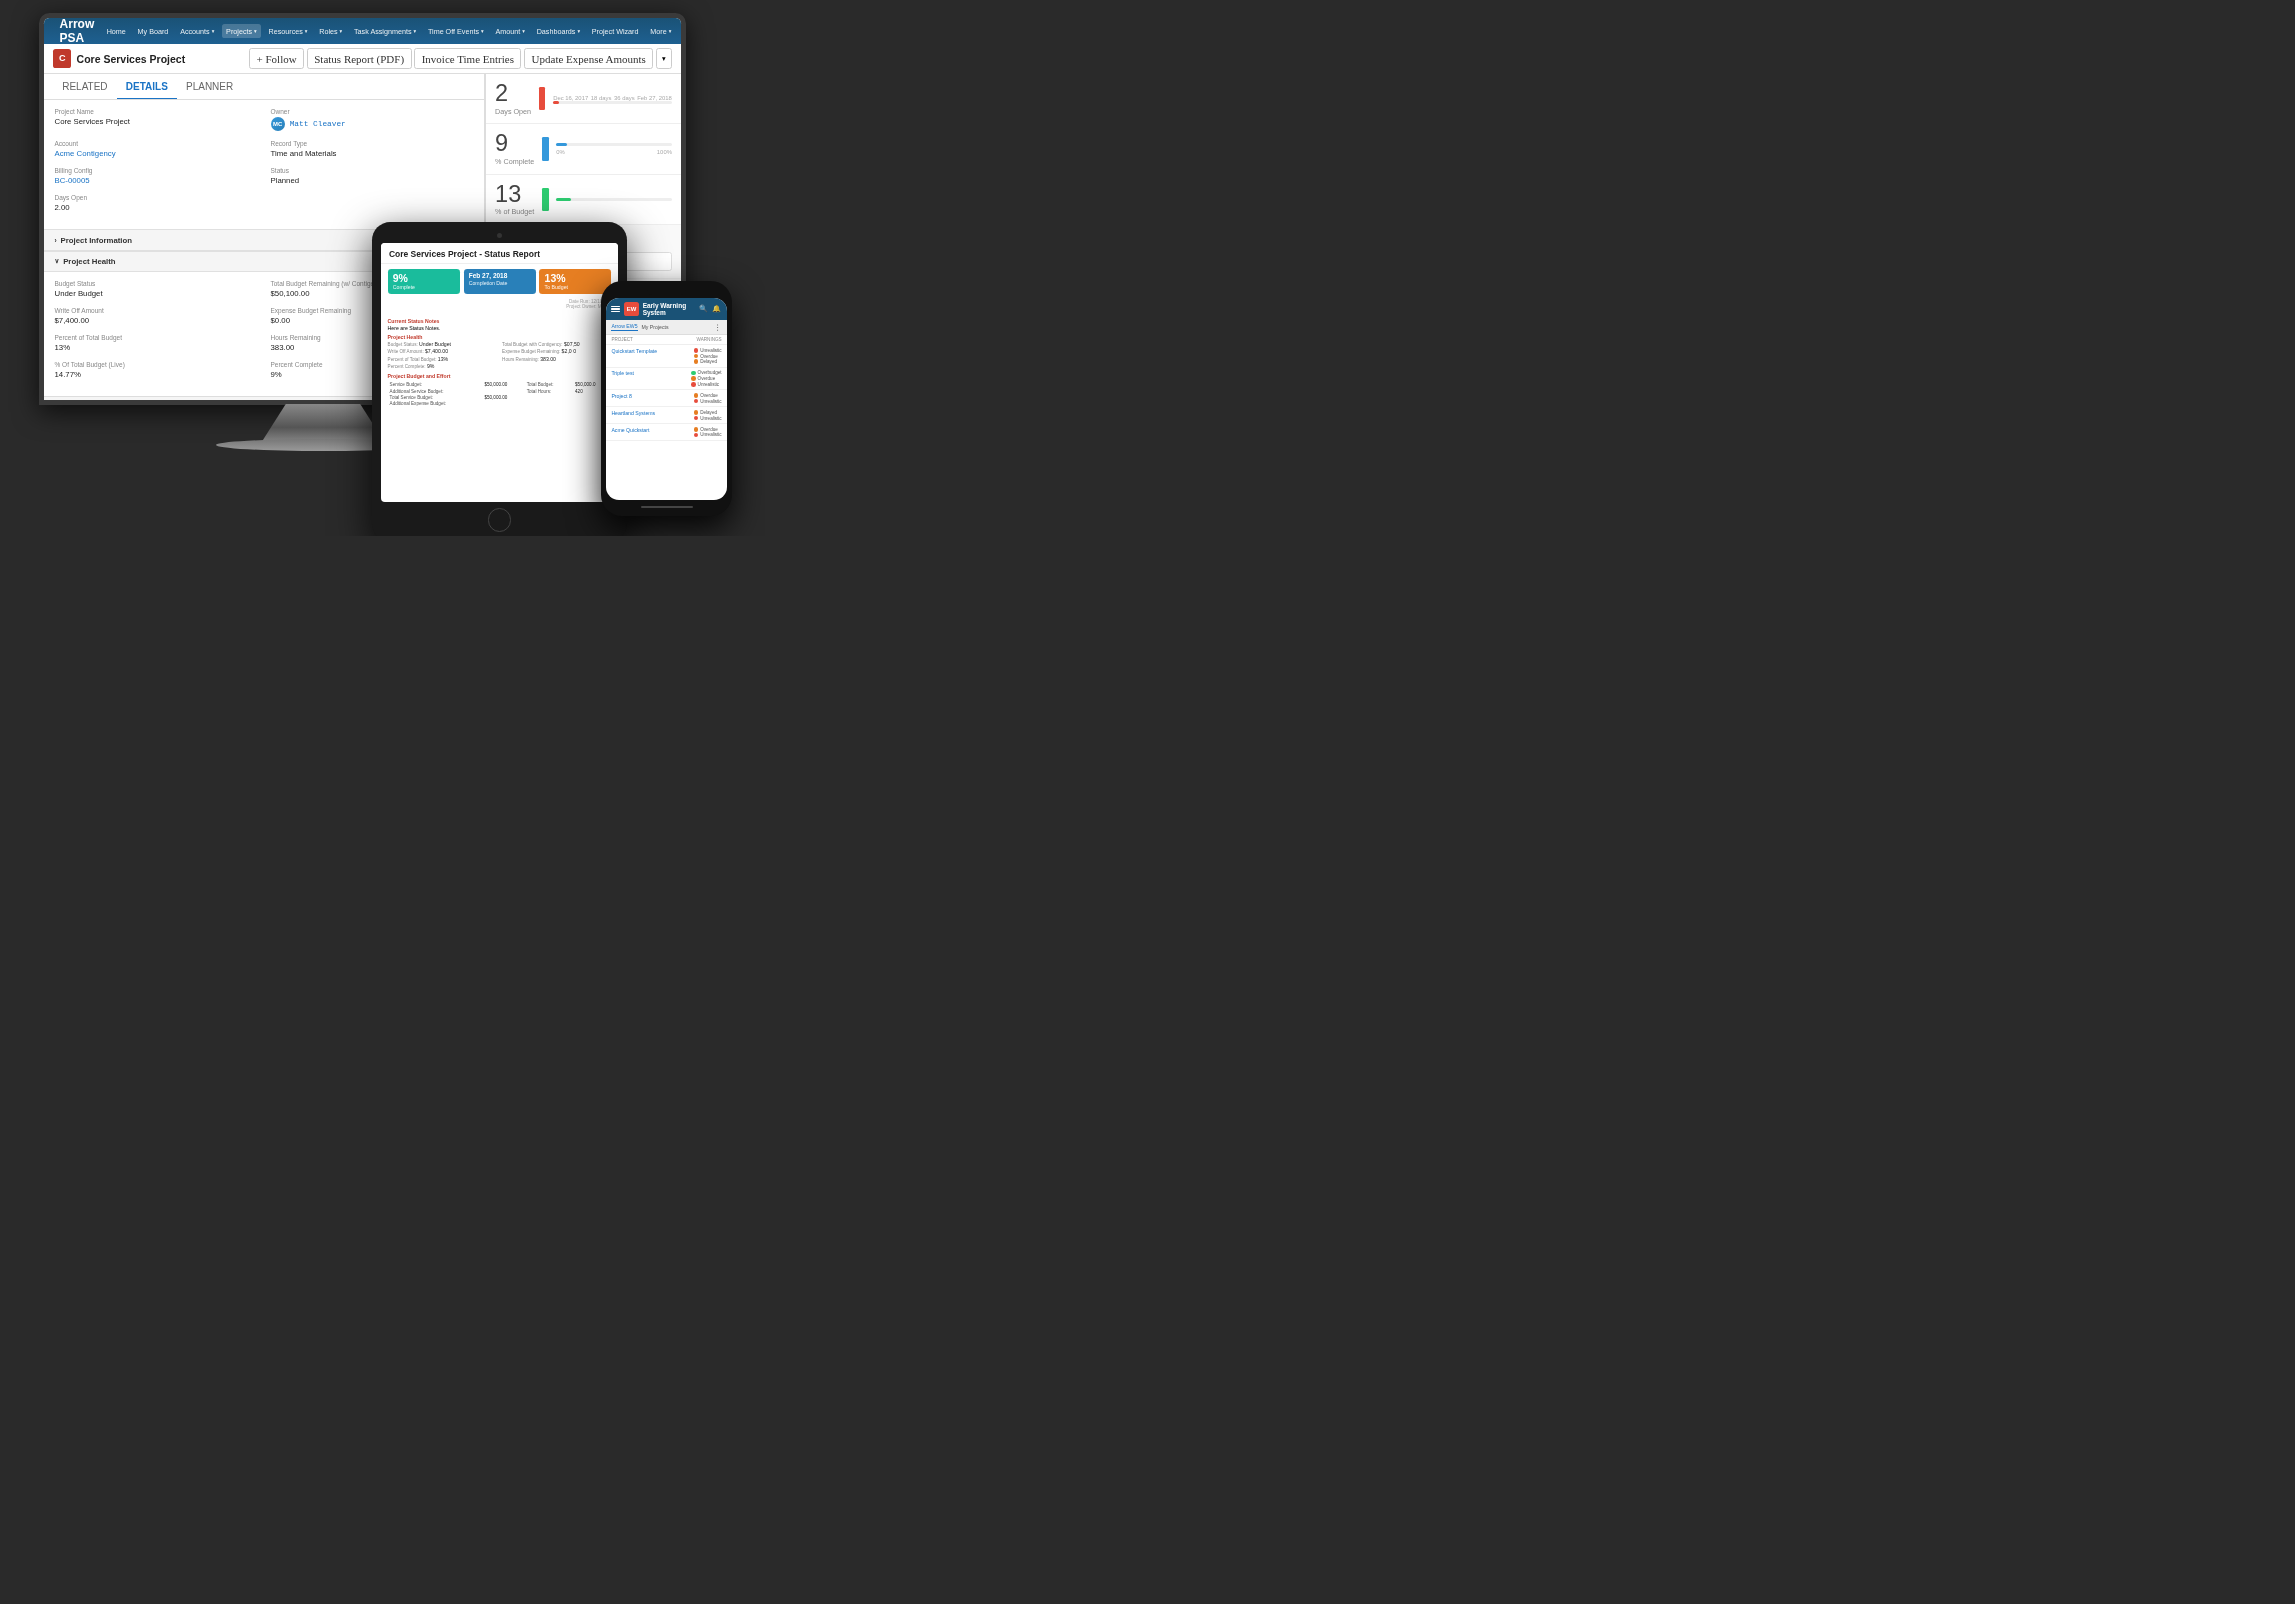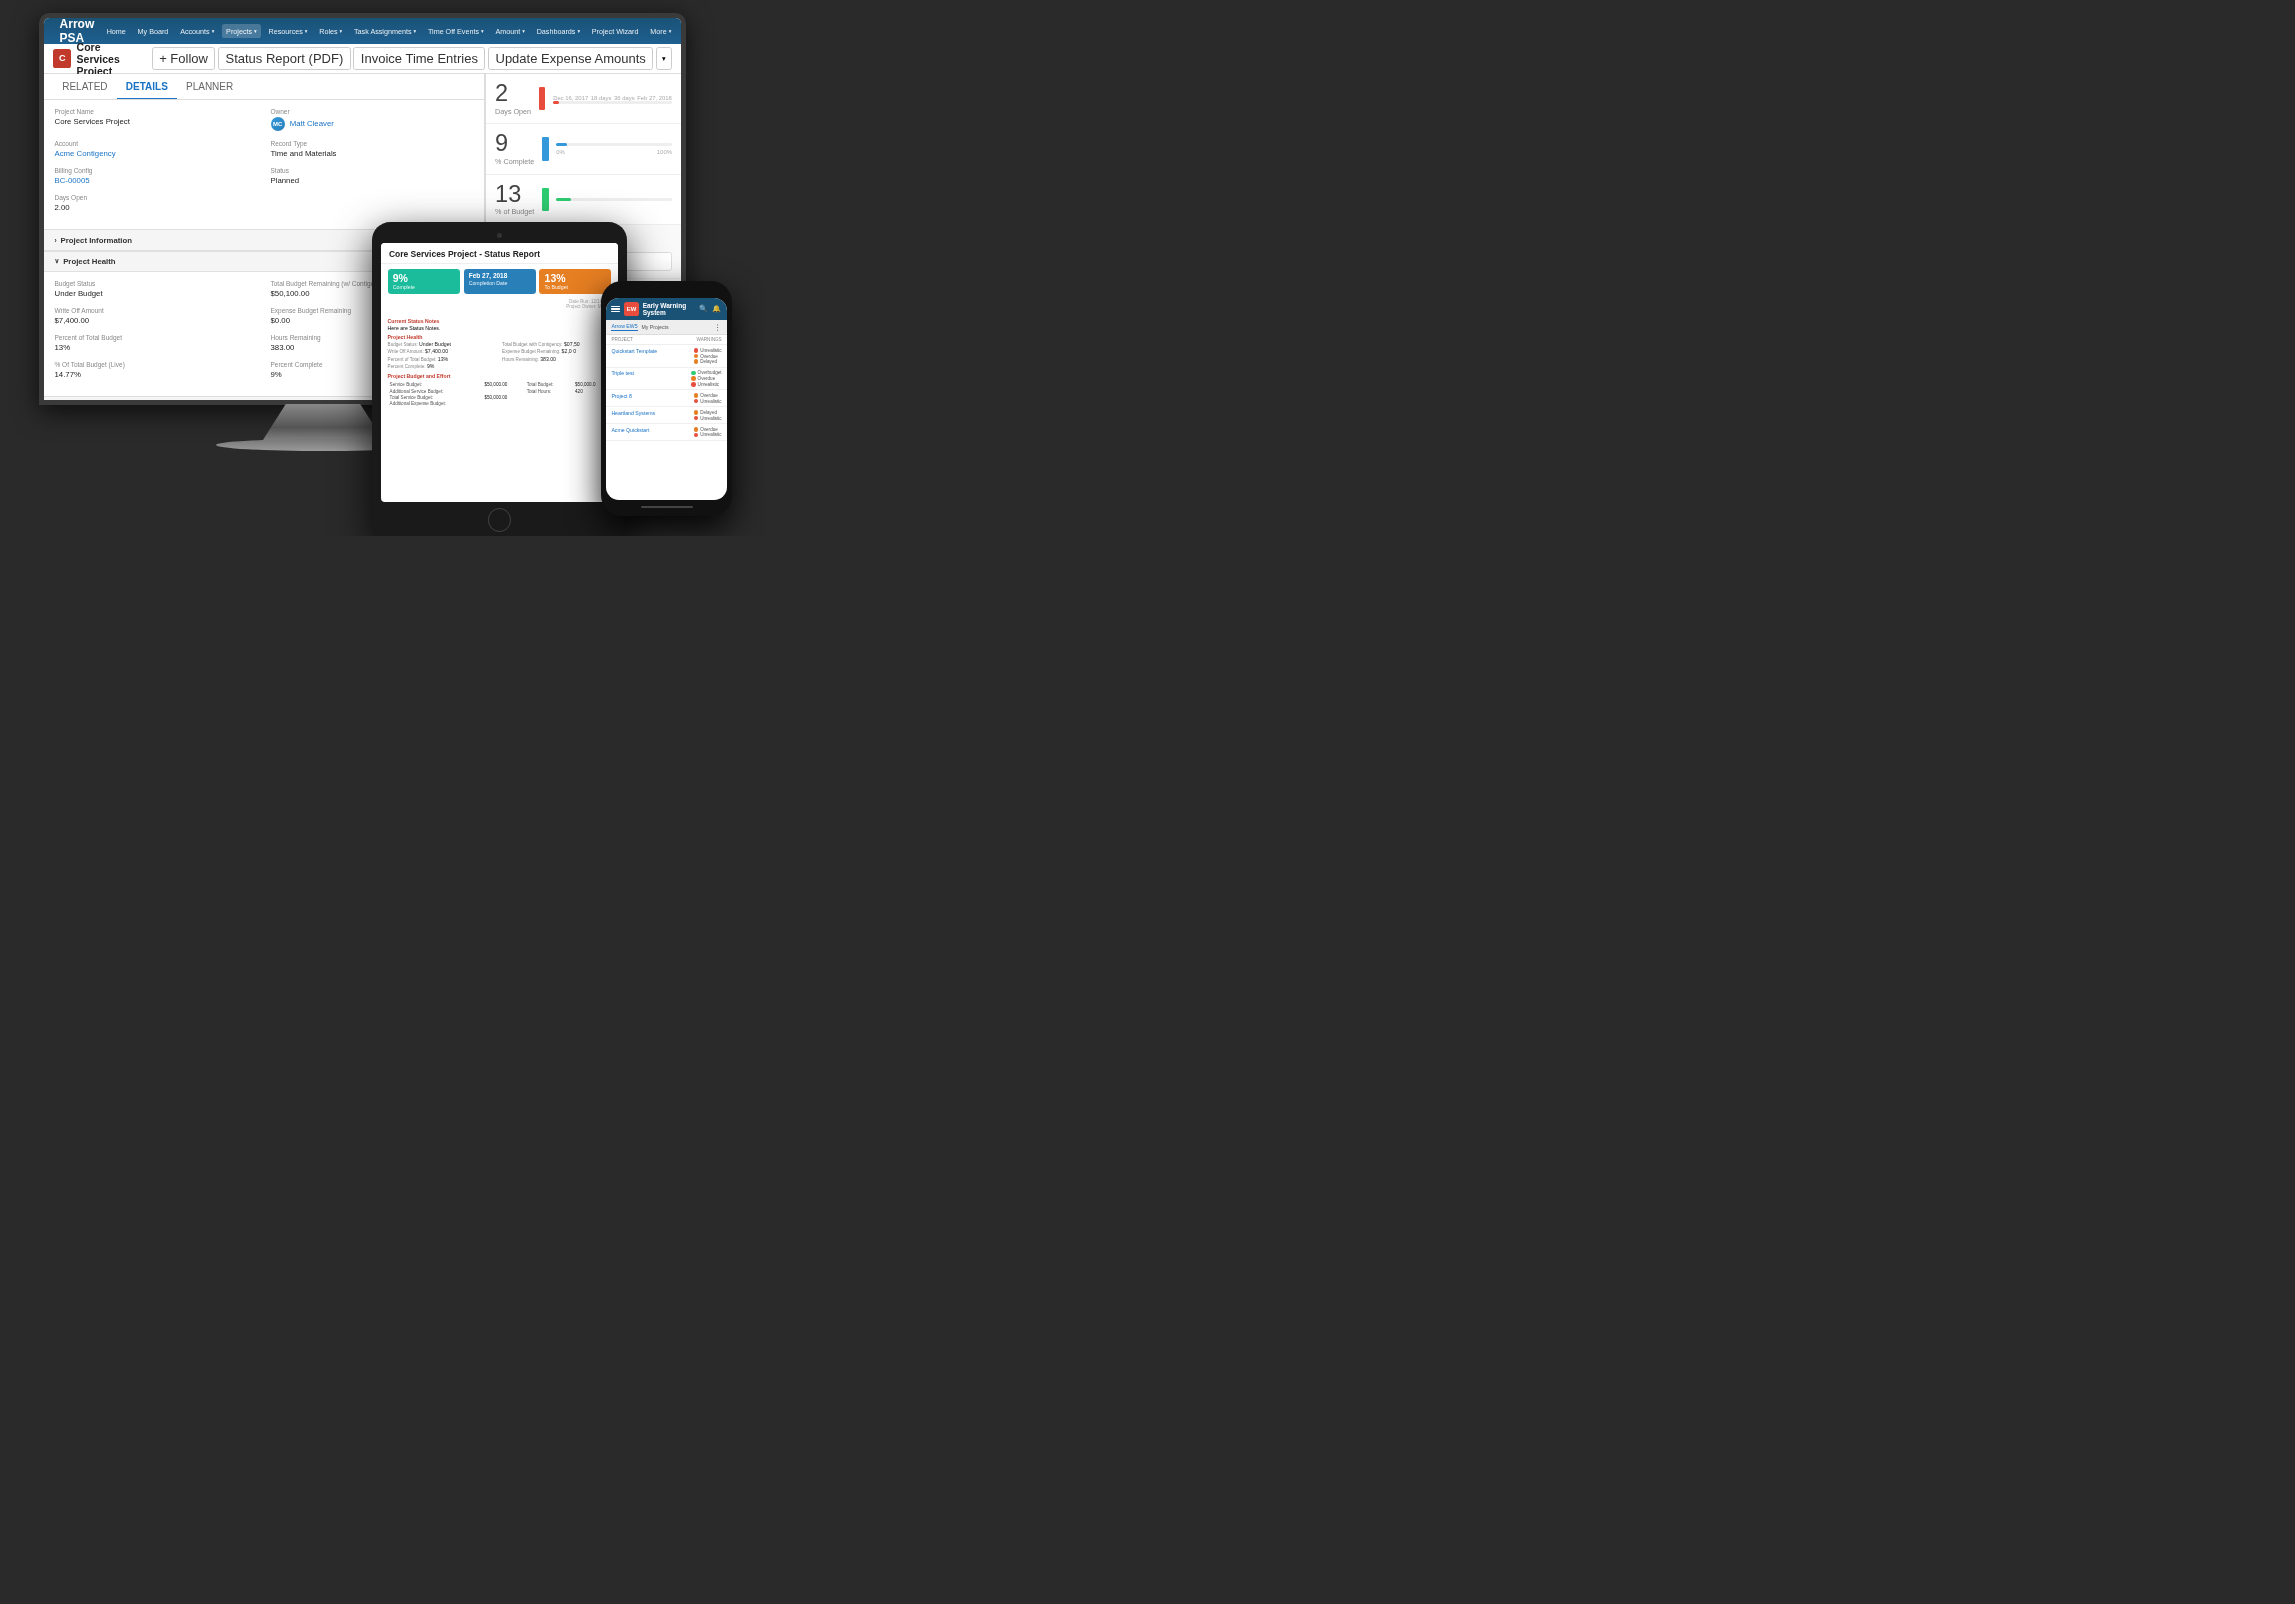--- a/index.html
+++ b/index.html
@@ -94,24 +94,24 @@
       border-radius: 2.6px;
       display: flex; align-items: center; justify-content: center;
       color: #fff; font-size: 9.1px; font-weight: bold;
     }
     .project-title { font-size: 10.5px; font-weight: 600; color: #222; flex: 1; }
     .action-btn {
       border: 0.7px solid #ccc;
       background: #fff;
       border-radius: 2.6px;
       padding: 3.3px 6.5px;
-      font-size: 13px;
+      font-size: 11px;
       color: #333;
       cursor: pointer;
-      display: flex; align-items: center; gap: 2.6px;
+      display: flex; align-items: center; gap: 2.6px; font-family: Liberation Serif, serif;
     }
     .action-btn-group { display: flex; gap: 2.6px; }
     .dropdown-caret-btn {
       border: 0.7px solid #ccc;
       background: #fff;
       border-radius: 2.6px;
       padding: 3.3px 5.2px;
       cursor: pointer;
       font-size: 7.2px;
     }
@@ -476,21 +476,21 @@
         <div class="form-section">
           <div class="form-row">
             <div class="form-field">
               <label>Project Name</label>
               <div class="value">Core Services Project</div>
             </div>
             <div class="form-field">
               <label>Owner</label>
               <div class="value">
                 <span class="owner-avatar">MC</span>
-                <span class="link" style="color:#1a73c5;cursor:pointer;">Matt Cleaver</span>
+                <span class="link" style="color:#1a73c5;cursor:pointer;font-family:Liberation Mono, monospace;">Matt Cleaver</span>
               </div>
             </div>
           </div>
           <div class="form-row">
             <div class="form-field">
               <label>Account</label>
               <div class="value link">Acme Contigency</div>
             </div>
             <div class="form-field">
               <label>Record Type</label>

